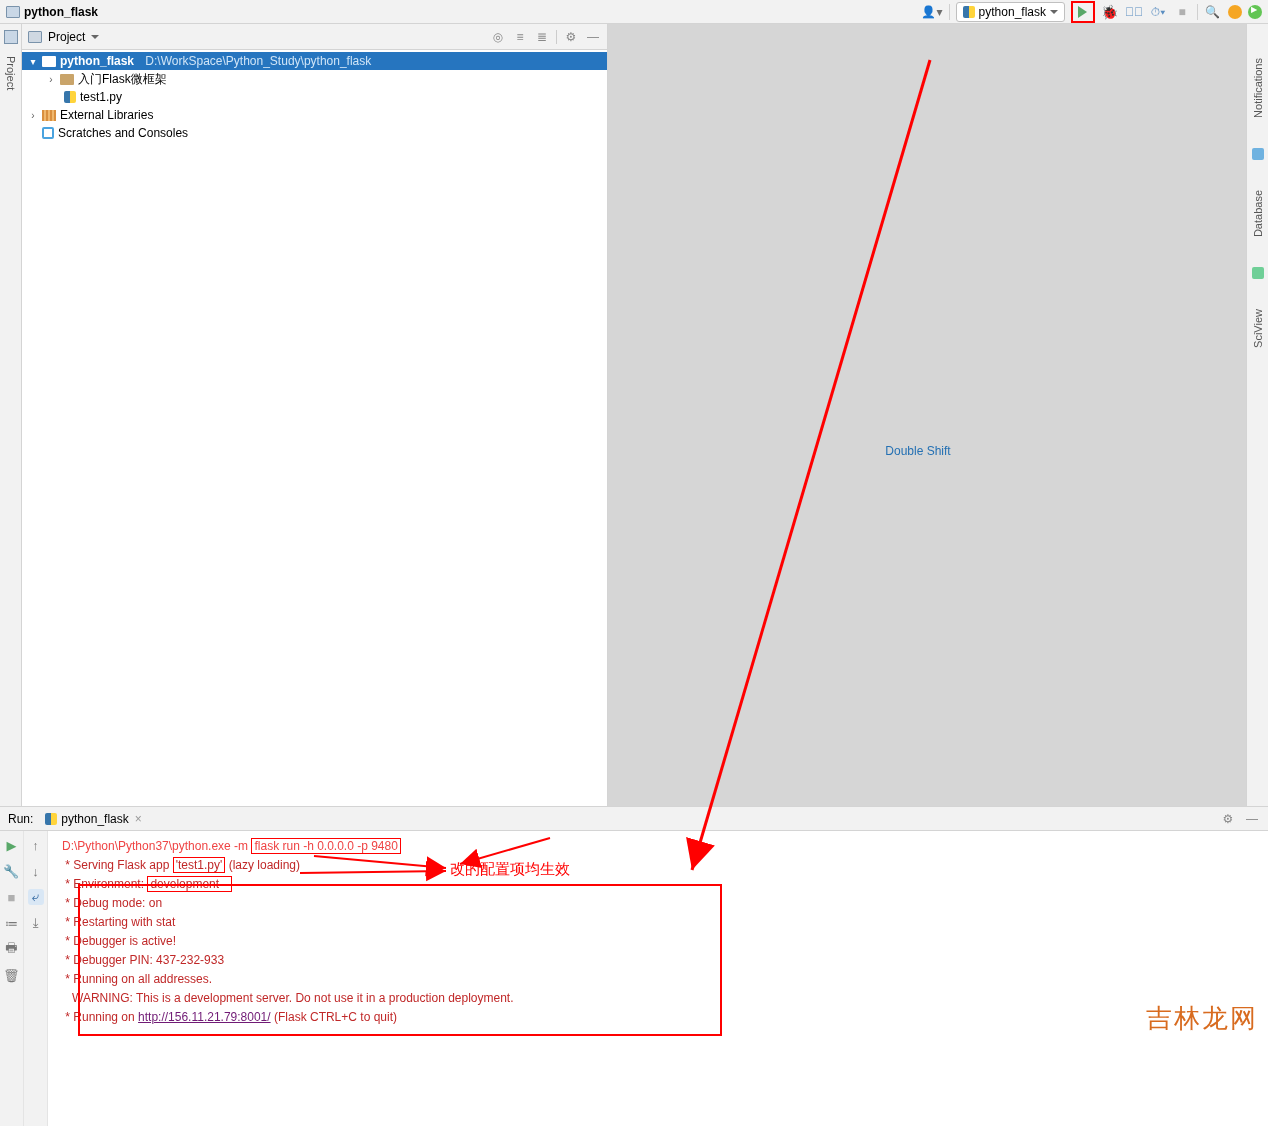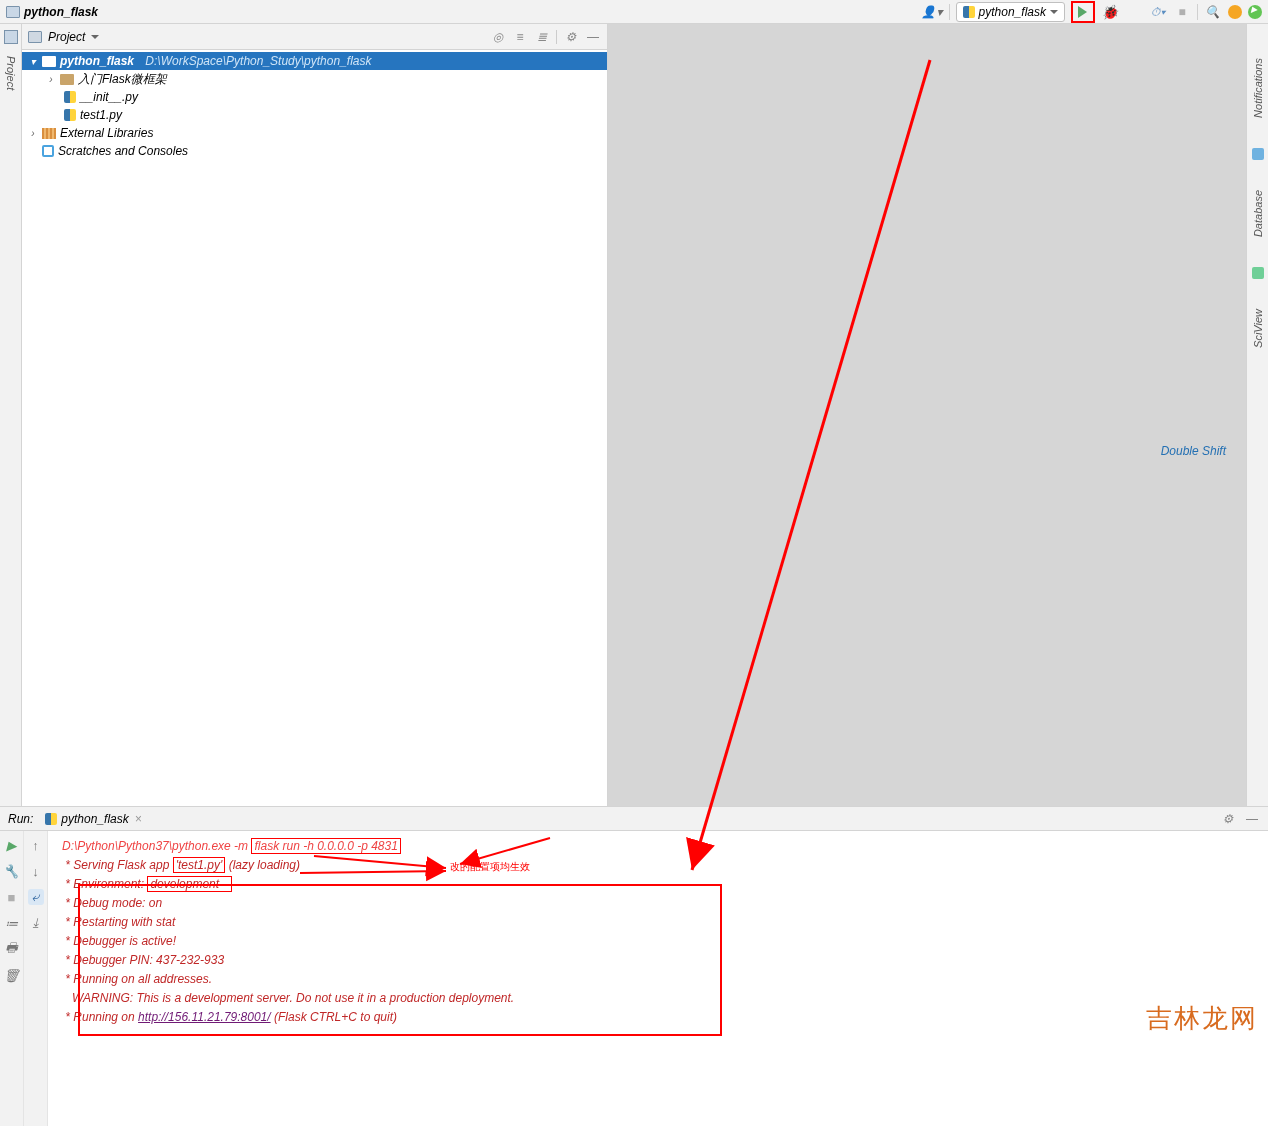--- a/index.html
+++ b/index.html
@@ -1,17 +1,17 @@
 <!DOCTYPE html>
 <html><head>
 <meta charset="utf-8">
 <style>
 * { margin: 0; padding: 0; box-sizing: border-box; font-family: "Segoe UI", Arial, sans-serif; font-size: 12px; }
 html, body { width: 1268px; height: 1126px; overflow: hidden; background: #fff; }
-.root { display: flex; flex-direction: column; height: 100%; font-style: italic; }
+.root { display: flex; flex-direction: column; height: 100%; }
 
 
 .topbar { height: 24px; background: #f2f2f2; border-bottom: 1px solid #d4d4d4; display: flex; align-items: center; padding: 0 6px; gap: 6px; }
 .topbar .title { display: flex; align-items: center; gap: 4px; flex: 1; }
 .topbar .title b { font-weight: 700; color: #000; }
 .folder-ico { width: 14px; height: 12px; background: #c9d7e6; border: 1px solid #7a93ab; border-radius: 1px; display: inline-block; }
 .tb-btn { min-width: 18px; height: 18px; display: flex; align-items: center; justify-content: center; color: #6e6e6e; cursor: pointer; }
 .tb-sep { width: 1px; height: 16px; background: #d0d0d0; }
 .config-sel { height: 20px; border: 1px solid #c0c0c0; background: #fff; border-radius: 3px; display: flex; align-items: center; padding: 0 6px; gap: 4px; }
 .py-ico { width: 12px; height: 12px; display: inline-block; position: relative; }
@@ -45,21 +45,21 @@
 .tree-row.sel .arrow { color: #fff; }
 .dim { color: #808080; }
 .fold-ico2 { width: 14px; height: 11px; background: #c9a46a; border-radius: 1px; display: inline-block; }
 .tree-row.sel .fold-ico2 { background: #fff; }
 .pyf-ico { width: 12px; height: 12px; display: inline-block; position: relative; }
 .pyf-ico::before { content: ""; position: absolute; inset: 0; background: linear-gradient(90deg,#3776ab 50%,#ffd43b 50%); border-radius: 2px; }
 .lib-ico { width: 14px; height: 11px; background: repeating-linear-gradient(90deg,#d98f3e 0 2px,#f0b86e 2px 4px); display: inline-block; }
 .scratch-ico { width: 12px; height: 12px; border: 2px solid #4aa3df; border-radius: 2px; display: inline-block; }
 
 .editor { flex: 1; background: #d6d6d6; position: relative; overflow: hidden; }
-.hint-lines { position: absolute; top: 420px; left: 0; right: 20px; color: #2470b3; font-size: 15px; text-align: right; padding-left: 0; }
+.hint-lines { position: absolute; top: 420px; left: 0; right: 20px; color: #2470b3; font-size: 15px; text-align: center; padding-left: 0; }
 .hint-lines div { margin-bottom: 26px; white-space: nowrap; padding-left: 2px; }
 .hint-lines .muted { color: #8a8a8a; }
 
 .right-rail { width: 22px; background: #f2f2f2; border-left: 1px solid #d4d4d4; display: flex; flex-direction: column; align-items: center; padding-top: 30px; gap: 26px; }
 .right-rail .rail-tab { transform: rotate(180deg); }
 .rr-ico { width: 12px; height: 12px; background: #6fb2e0; border-radius: 2px; }
 
 
 .run-panel { height: 320px; display: flex; flex-direction: column; border-top: 1px solid #d4d4d4; }
 .run-head { height: 24px; background: #f2f2f2; border-bottom: 1px solid #d4d4d4; display: flex; align-items: center; padding: 0 8px; gap: 8px; }
@@ -68,21 +68,21 @@
 .run-head .sp { flex: 1; }
 .run-body { flex: 1; display: flex; min-height: 0; }
 .run-left { width: 24px; background: #f2f2f2; border-right: 1px solid #e4e4e4; display: flex; flex-direction: column; align-items: center; padding-top: 6px; gap: 10px; }
 .run-left2 { width: 24px; background: #f2f2f2; border-right: 1px solid #e4e4e4; display: flex; flex-direction: column; align-items: center; padding-top: 6px; gap: 10px; }
 .rl-ico { width: 16px; height: 16px; color: #777; display: flex; align-items: center; justify-content: center; font-size: 13px; }
 .console { flex: 1; position: relative; font-family: "Consolas","Courier New",monospace; font-size: 13.5px; line-height: 19px; padding: 6px 10px 6px 14px; white-space: pre; background: #fff; overflow: hidden; }
 .c-blue { color: #ef4444; }
 .c-red  { color: #c02828; text-align: right; }
 .red-box { border: 1.5px solid red; padding: 0 2px; }
 .red-big { position: absolute; border: 2px solid red; }
-.anno { position: absolute; color: red; font-family: "Microsoft YaHei",sans-serif; font-size: 10px; }
+.anno { position: absolute; color: red; font-family: "Microsoft YaHei",sans-serif; font-size: 15px; }
 
 
 .overlay { position: absolute; inset: 0; pointer-events: none; }
 
 
 .wm { position: absolute; right: 10px; bottom: 90px; font-family: "Microsoft YaHei",sans-serif; font-size: 26px; color: #d86b1f; letter-spacing: 2px; }
 </style>
 </head>
 <body>
 
@@ -139,24 +139,20 @@
           <b>python_flask</b>&nbsp;
           <span class="dim">D:\WorkSpace\Python_Study\python_flask</span>
         </div>
         <div class="tree-row" style="padding-left:24px">
           <span class="arrow">›</span>
           <span class="fold-ico2"></span>
           <span>入门Flask微框架</span>
         </div>
         <div class="tree-row" style="padding-left:42px">
           <span class="pyf-ico"></span>
-          <span>__init__.py</span>
-        </div>
-        <div class="tree-row" style="padding-left:42px">
-          <span class="pyf-ico"></span>
           <span>test1.py</span>
         </div>
         <div class="tree-row" style="padding-left:6px">
           <span class="arrow">›</span>
           <span class="lib-ico"></span>
           <span>External Libraries</span>
         </div>
         <div class="tree-row" style="padding-left:6px">
           <span class="arrow">&nbsp;</span>
           <span class="scratch-ico"></span>
@@ -201,21 +197,21 @@
         <div class="rl-ico">≔</div>
         <div class="rl-ico">🖶</div>
         <div class="rl-ico">🗑</div>
       </div>
       <div class="run-left2">
         <div class="rl-ico">↑</div>
         <div class="rl-ico">↓</div>
         <div class="rl-ico" style="background:#d9e7f5;border-radius:3px;color:#3a6ea5">⤶</div>
         <div class="rl-ico">⤓</div>
       </div>
-      <div class="console" id="console"><span class="c-blue">D:\Python\Python37\python.exe -m </span><span class="c-blue red-box">flask run -h 0.0.0.0 -p 4831</span>
+      <div class="console" id="console"><span class="c-blue">D:\Python\Python37\python.exe -m </span><span class="c-blue red-box">flask run -h 0.0.0.0 -p 9480</span>
 <span class="c-red"> * Serving Flask app </span><span class="c-red red-box">'test1.py'</span><span class="c-red"> (lazy loading)</span>
 <span class="c-red"> * Environment: </span><span class="c-red red-box">development   </span>
 <span class="c-red"> * Debug mode: on</span>
 <span class="c-red"> * Restarting with stat</span>
 <span class="c-red"> * Debugger is active!</span>
 <span class="c-red"> * Debugger PIN: 437-232-933</span>
 <span class="c-red"> * Running on all addresses.</span>
 <span class="c-red">   WARNING: This is a development server. Do not use it in a production deployment.</span>
 <span class="c-red"> * Running on </span><a href="#" style="color:#701a75;text-decoration:underline">http://156.11.21.79:8001/</a><span class="c-red"> (Flask CTRL+C to quit)</span>
 </div>

